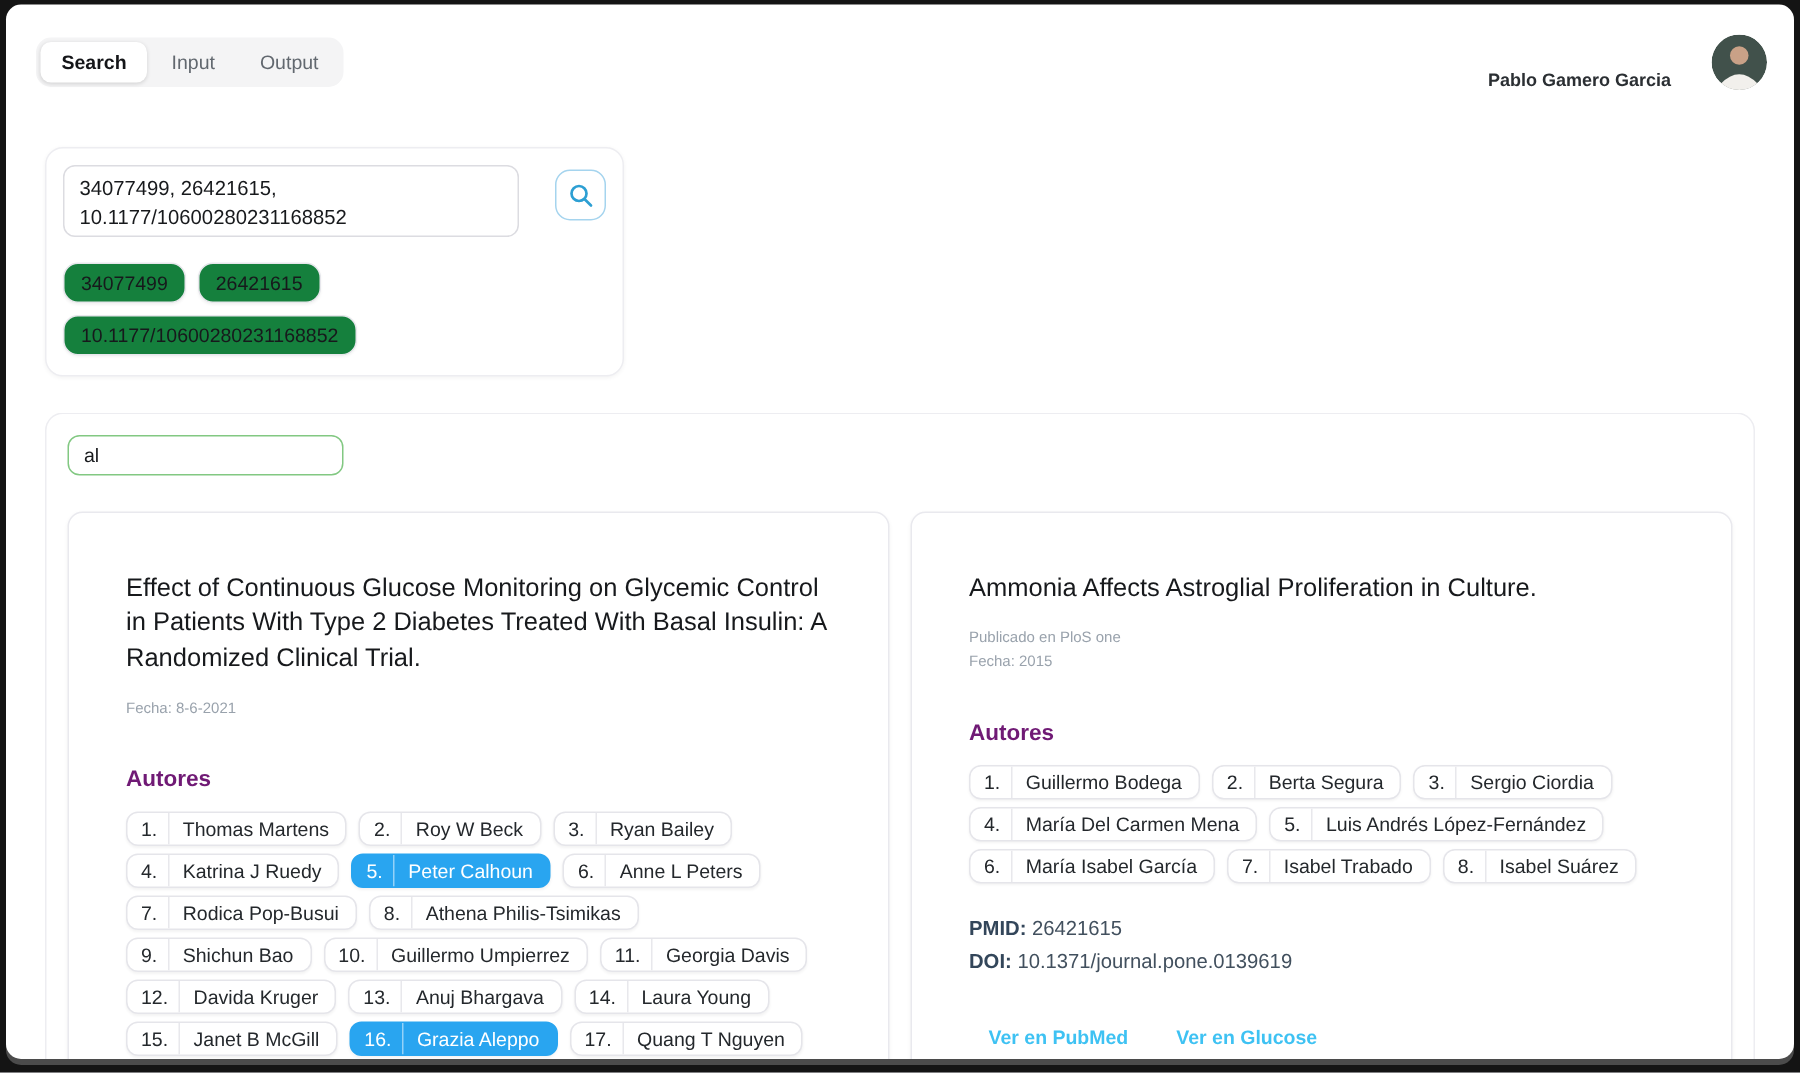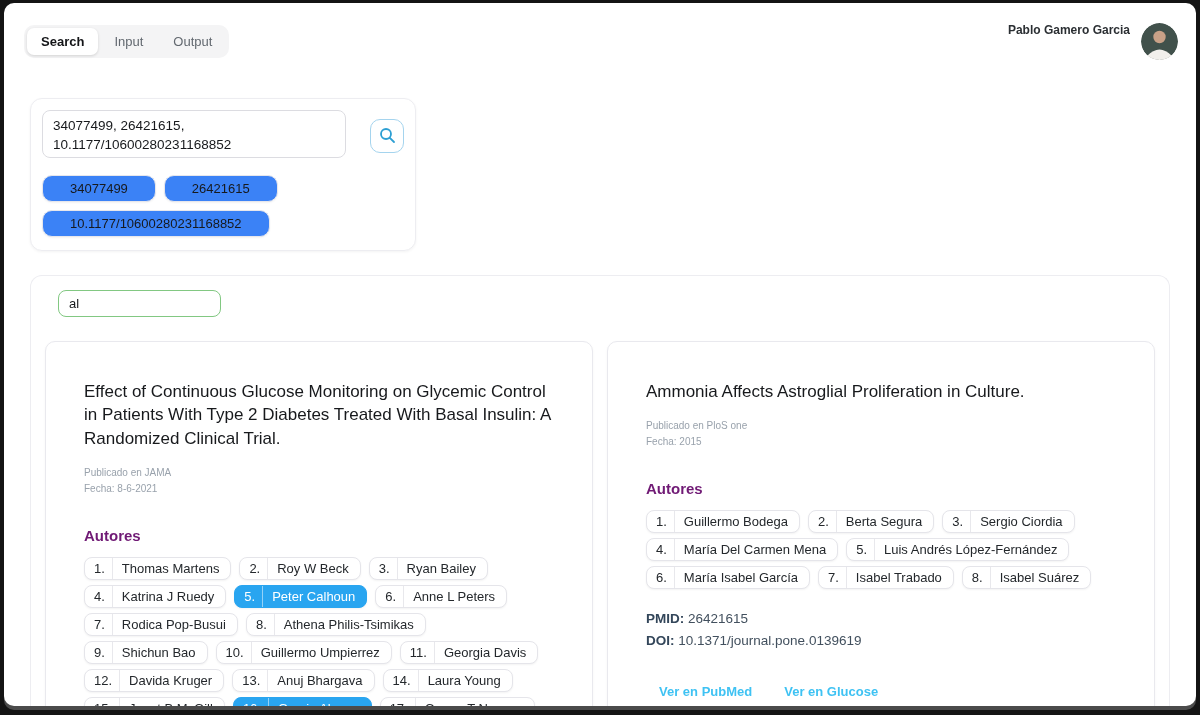--- a/index.html
+++ b/index.html
@@ -9,40 +9,40 @@
     position:absolute; left:4px; top:3px; right:4px; bottom:9px;
     background:#fff; border-radius:10px; overflow:hidden;
     box-shadow:0 4px 0 rgba(120,120,120,.55);
   }
   
   .header { display:flex; justify-content:space-between; align-items:center; padding:20px 18px 0 20px; }
   .tabs { display:inline-flex; background:#f4f4f5; border-radius:10px; padding:3px; gap:2px; }
   .tab { border:none; background:transparent; font:500 13px "Liberation Sans","DejaVu Sans",sans-serif;
          color:#62686f; padding:6px 14px; border-radius:7px; cursor:pointer; }
   .tab.active { background:#fff; color:#141518; font-weight:700; box-shadow:0 1px 3px rgba(0,0,0,.14); }
-  .user { display:flex; align-items:flex-start; gap:11px; }
+  .user { display:flex; align-items:flex-end; gap:27px; }
   .user-name { font-size:12px; font-weight:600; color:#2b2f33; }
   .avatar { width:37px; height:37px; border-radius:50%; overflow:hidden; flex:0 0 auto; }
   
   .search-card { margin:38px 0 0 26px; width:386px; border:1px solid #ededf1; border-radius:12px;
                  padding:11px 11px 13px; box-shadow:0 1px 3px rgba(0,0,0,.05); background:#fff; }
-  .search-row { display:flex; gap:24px; align-items:center; }
+  .search-row { display:flex; gap:24px; align-items:flex-start; }
   .search-textarea { flex:1; height:48px; resize:none; border:1px solid #dcdce1; border-radius:8px;
                      padding:6px 10px; font:13.5px/1.4 "Liberation Sans","DejaVu Sans",sans-serif;
                      color:#17191c; outline:none; overflow:hidden; }
   .search-btn { width:34px; height:34px; border:1.5px solid #a5d4ee; background:#fff; border-radius:10px;
                 display:flex; align-items:center; justify-content:center; cursor:pointer; margin-top:3px; }
   .search-chips { display:flex; gap:8px; margin-top:17px; flex-wrap:wrap; }
-  .id-chip { border:1px solid #e7e7ec; border-radius:10px; padding:5px 27px; font-size:13px; color:#17191c;
-             background:#3b82f6; box-shadow:0 1px 2px rgba(0,0,0,.05); white-space:nowrap; }
+  .id-chip { border:1px solid #e7e7ec; border-radius:10px; padding:5px 11px; font-size:13px; color:#17191c;
+             background:#15803d; box-shadow:0 1px 2px rgba(0,0,0,.05); white-space:nowrap; }
   
   .results { margin:24px 26px 0; border:1px solid #ededf1; border-radius:12px 12px 0 0; border-bottom:none;
              padding:14px 14px 40px; min-height:480px; }
-  .filter-input { width:163px; border:1.5px solid var(--green,#82c882); border-radius:8px; padding:5px 10px;
-                  font:13px "Liberation Sans","DejaVu Sans",sans-serif; color:#17191c; outline:none;margin-left:13px; }
+  .filter-input { width:184px; border:1.5px solid var(--green,#82c882); border-radius:8px; padding:5px 10px;
+                  font:13px "Liberation Sans","DejaVu Sans",sans-serif; color:#17191c; outline:none; }
   .cards { display:flex; gap:14px; margin-top:24px; align-items:flex-start; }
   .article-card { flex:1 1 0; border:1px solid #e9e9ee; border-radius:10px; background:#fff;
                   box-shadow:0 1px 3px rgba(0,0,0,.04); padding:38px 38px 40px; }
   .article-title { font-size:17px; font-weight:400; color:#17191c; line-height:1.37; margin-bottom:15px; }
   .meta-line { font-size:10px; color:#99a2ac; line-height:1.6; }
   .authors-heading { font-size:15px; font-weight:700; color:#701a75; margin:30px 0 13px; }
   .author-chips { display:flex; flex-wrap:wrap; gap:5px 8px; }
   .author-chip { display:inline-flex; align-items:stretch; border:1px solid #e5e5ea; border-radius:8px;
                  background:#fff; font-size:13px; color:#24282c; box-shadow:0 1px 2px rgba(0,0,0,.05);
                  overflow:hidden; white-space:nowrap; }
@@ -99,21 +99,20 @@
       </div>
   </div>
 
   <div class="results">
     <input class="filter-input" value="al" style="">
 
     <div class="cards">
 
       <div class="article-card">
         <div class="article-title">Effect of Continuous Glucose Monitoring on Glycemic Control in Patients With Type 2 Diabetes Treated With Basal Insulin: A Randomized Clinical Trial.</div>
-        <div class="meta-line">Publicado en JAMA</div>
         <div class="meta-line">Fecha: 8-6-2021</div>
         <div class="authors-heading">Autores</div>
         <div class="author-chips">
 
         <span class="author-chip">
               <span class="num">1.</span>
               <span class="name">Thomas Martens</span>
             </span>
             <span class="author-chip">
               <span class="num">2.</span>

